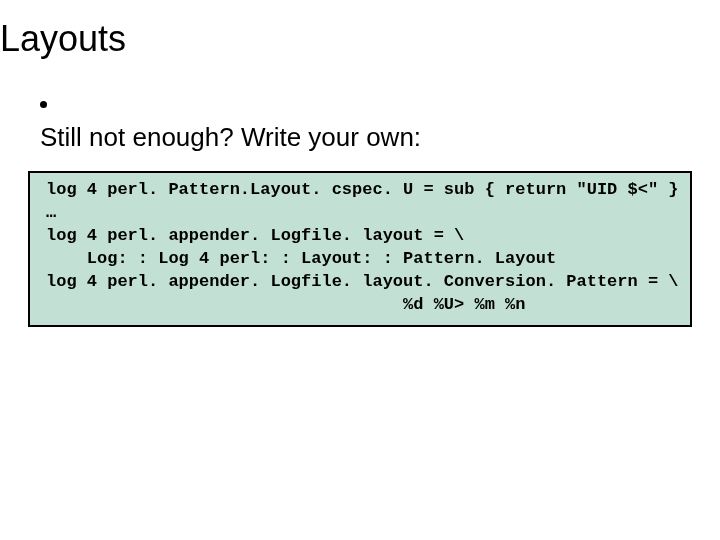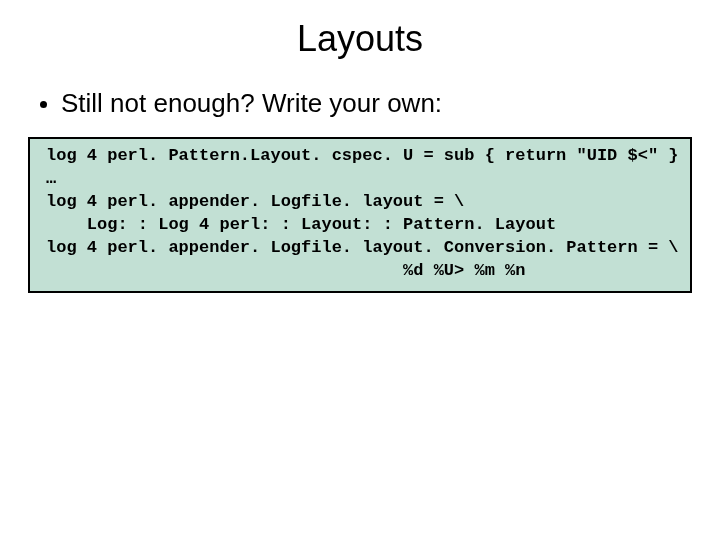--- a/index.html
+++ b/index.html
@@ -11,34 +11,34 @@
     font-family: Arial, Helvetica, sans-serif;
     color: #000;
   }
   .slide {
     width: 720px;
     height: 540px;
     position: relative;
     box-sizing: border-box;
   }
   .title {
-    text-align: center;
     font-size: 36px;
     font-weight: 400;
     padding-top: 18px;
     padding-bottom: 8px;
   }
   .bullets {
     padding: 20px 40px 10px 40px;
     font-size: 26px;
   }
   .bullet {
     display: flex;
     align-items: flex-start;
     gap: 14px;
+    flex-direction: column;
   }
   .bullet .dot {
     width: 7px;
     height: 7px;
     background: #000;
     border-radius: 50%;
     margin-top: 13px;
     flex: none;
   }
   .codebox {

